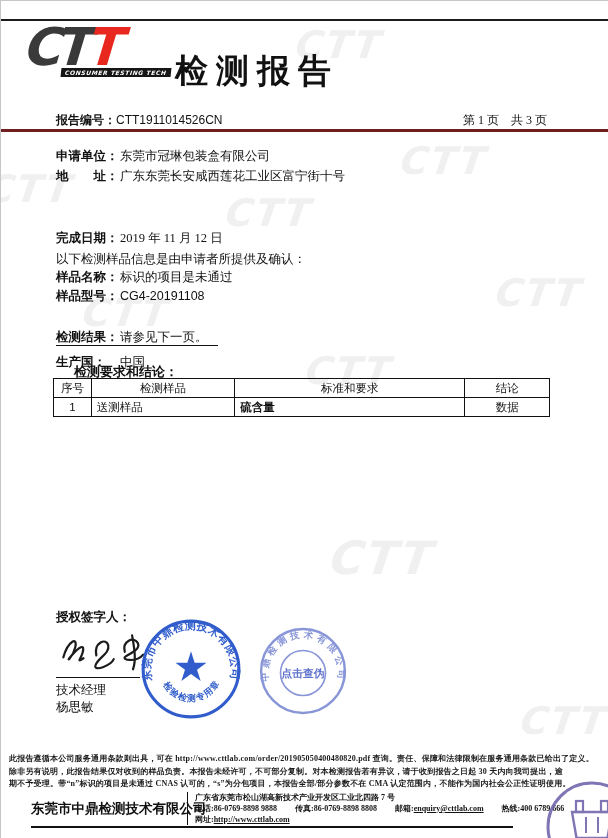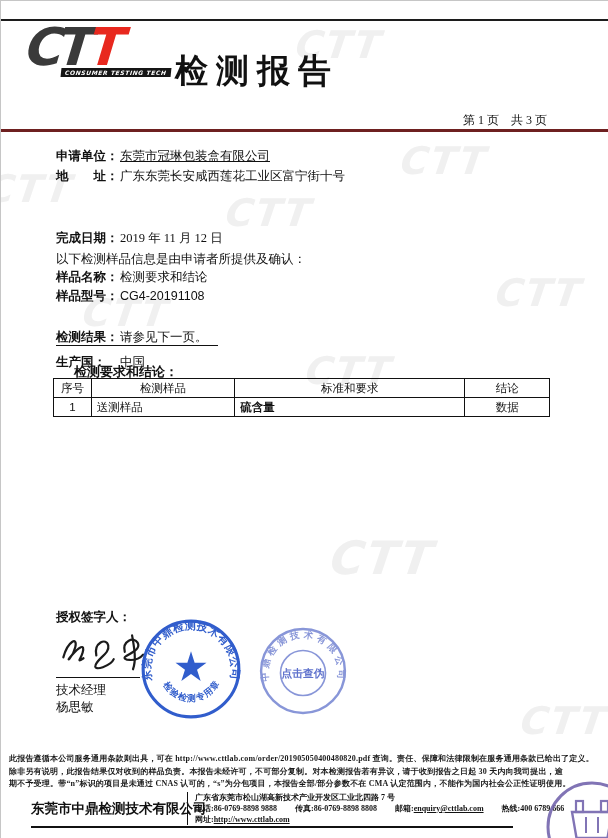--- a/index.html
+++ b/index.html
@@ -76,36 +76,39 @@
 
   <div class="abs top-rule z1"></div>
 
   <div class="abs logo z1">
     <div class="logo-letters"><span>C</span><span>T</span><span class="red">T</span></div>
     <div class="logo-band">CONSUMER TESTING TECH</div>
   </div>
 
   <div class="abs title z1">检测报告</div>
 
+  <div class="abs hdr z1" style="left:55px;">
+    <span class="lbl">报告编号：</span><span class="sans">CTT1911014526CN</span>
+  </div>
   <div class="abs hdr z1" style="left:462px;">第 1 页　共 3 页</div>
 
   <div class="abs red-rule z1"></div>
 
-  <div class="abs row z1" style="top:147px;text-decoration:underline;">
+  <div class="abs row z1" style="top:147px;">
     <span class="lbl">申请单位：</span><span>东莞市冠琳包装盒有限公司</span>
   </div>
   <div class="abs row z1" style="top:167px;">
     <span class="lbl">地　　址：</span><span>广东东莞长安咸西莲花工业区富宁街十号</span>
   </div>
   <div class="abs row z1" style="top:229px;">
     <span class="lbl">完成日期：</span><span>2019 年 11 月 12 日</span>
   </div>
   <div class="abs row z1" style="top:250px;">以下检测样品信息是由申请者所提供及确认：</div>
   <div class="abs row z1" style="top:268px;">
-    <span class="lbl">样品名称：</span><span>检测要求和结论</span>
+    <span class="lbl">样品名称：</span><span>标识的项目是未通过</span>
   </div>
   <div class="abs row z1" style="top:287px;">
     <span class="lbl">样品型号：</span><span class="sans">CG4-20191108</span>
   </div>
   <div class="abs row z1" style="top:305px;margin-top:48px;">
     <span class="lbl">生产国：</span><span>中国</span>
   </div>
   <div class="abs row z1" style="top:328px;">
     <span class="underlined"><span class="lbl">检测结果：</span><span>请参见下一页。</span></span>
   </div>

